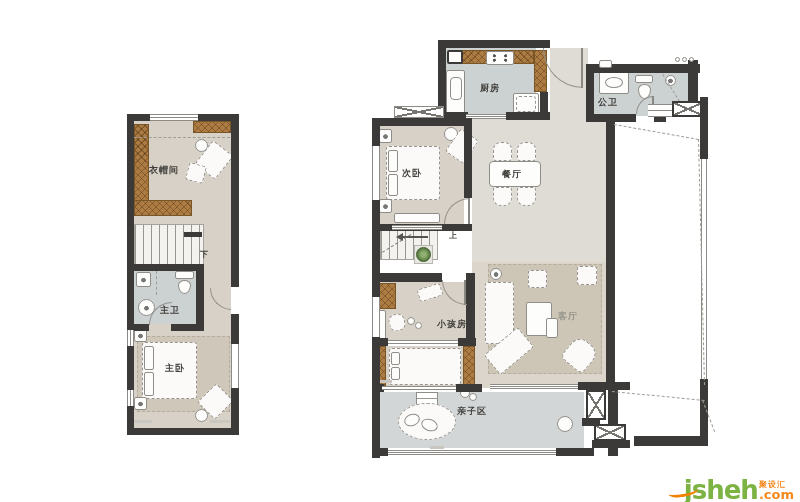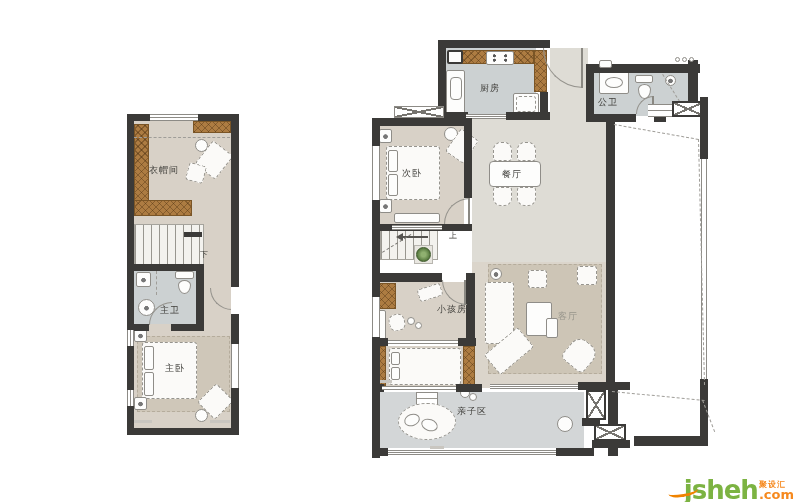--- a/index.html
+++ b/index.html
@@ -4,21 +4,21 @@
 <style>
   *{margin:0;padding:0;box-sizing:border-box}
   html,body{width:800px;height:502px;background:#fff;font-family:"DejaVu Sans","Liberation Sans",sans-serif;overflow:hidden}
   #canvas{position:relative;width:800px;height:502px;background:#fff}
   .w{position:absolute;background:#3b3a38}
   .fl{position:absolute}
   .fur{position:absolute;background:#fdfdfc;border:1px solid #8f8d88;border-radius:2px}
   .fud{position:absolute;background:#fbfaf8;border:1px dashed #96948e;border-radius:3px}
   .round{border-radius:50% !important}
   .wood{position:absolute;background-color:#ad7c42;background-image:repeating-linear-gradient(45deg,rgba(60,35,8,.35) 0 1px,transparent 1px 5px),repeating-linear-gradient(-45deg,rgba(60,35,8,.35) 0 1px,transparent 1px 5px);border:1px solid #7a5526}
-  .lab{position:absolute;font-size:9px;font-weight:normal;color:#3f3e3a;letter-spacing:1px;white-space:nowrap}
+  .lab{position:absolute;font-size:9px;font-weight:bold;color:#3f3e3a;letter-spacing:1px;white-space:nowrap}
   .lab.lt{color:#97958b}
   .lab.sm{font-size:8px;letter-spacing:0}
   .winh{position:absolute;background:#fff;border-top:1px solid #8d8b86;border-bottom:1px solid #8d8b86;background-image:linear-gradient(#fff 0 45%,#8d8b86 45% 58%,#fff 58%)}
   .winv{position:absolute;background:#fff;border-left:1px solid #8d8b86;border-right:1px solid #8d8b86;background-image:linear-gradient(90deg,#fff 0 45%,#8d8b86 45% 58%,#fff 58%)}
   .xbox{position:absolute;background-color:#fff;border:2px solid #3b3a38;background-image:linear-gradient(to top right,transparent calc(50% - 1px),#76746f calc(50% - 1px) calc(50% + 1px),transparent calc(50% + 1px)),linear-gradient(to bottom right,transparent calc(50% - 1px),#76746f calc(50% - 1px) calc(50% + 1px),transparent calc(50% + 1px))}
   .xbox.lite{border:1px solid #8d8b86}
   .stairs{position:absolute;background-color:#f3f2ee;background-image:repeating-linear-gradient(90deg,#98968f 0 1px,transparent 1px 8px);border:1px solid #a5a39c}
   .arc{position:absolute;border:0 solid #94928c;background:transparent}
   .dash{position:absolute;border-top:1px dashed #9f9d98;transform-origin:0 0}
   .dashv{position:absolute;border-left:1px dashed #9f9d98}
@@ -150,21 +150,21 @@
     <div class="fl" style="left:414px;top:245px;width:19px;height:19px;background:#e9e7e1;border:1px solid #b8b6b0"></div>
     <div class="plant" style="left:416px;top:247px;width:15px;height:15px"></div>
     <div class="lab sm" style="left:449px;top:230px">上</div>
 
     <div class="wood" style="left:374px;top:283px;width:22px;height:26px"></div>
     <div class="fur" style="left:374px;top:310px;width:12px;height:30px"></div>
     <div class="fud" style="left:389px;top:314px;width:16px;height:17px;border-radius:40%;transform:rotate(-15deg)"></div>
     <div class="fud" style="left:418px;top:286px;width:24px;height:13px;transform:rotate(-18deg)"></div>
     <div class="fur round" style="left:407px;top:317px;width:8px;height:8px"></div>
     <div class="fur round" style="left:415px;top:322px;width:7px;height:7px"></div>
-    <div class="lab" style="left:437px;top:303px">小孩房</div>
+    <div class="lab" style="left:437px;top:318px">小孩房</div>
 
     <div class="wood" style="left:374px;top:346px;width:12px;height:40px"></div>
     <div class="wood" style="left:463px;top:346px;width:12px;height:40px"></div>
     <div class="fud" style="left:389px;top:348px;width:72px;height:37px"></div>
     <div class="fur" style="left:391px;top:352px;width:9px;height:13px"></div>
     <div class="fur" style="left:391px;top:367px;width:9px;height:13px"></div>
 
     <div class="rug-dark" style="left:488px;top:264px;width:114px;height:110px;background:#cdc5b6"></div>
     <div class="fur round dot1" style="left:490px;top:268px;width:12px;height:12px"></div>
     <div class="fud" style="left:485px;top:282px;width:29px;height:62px"></div>

